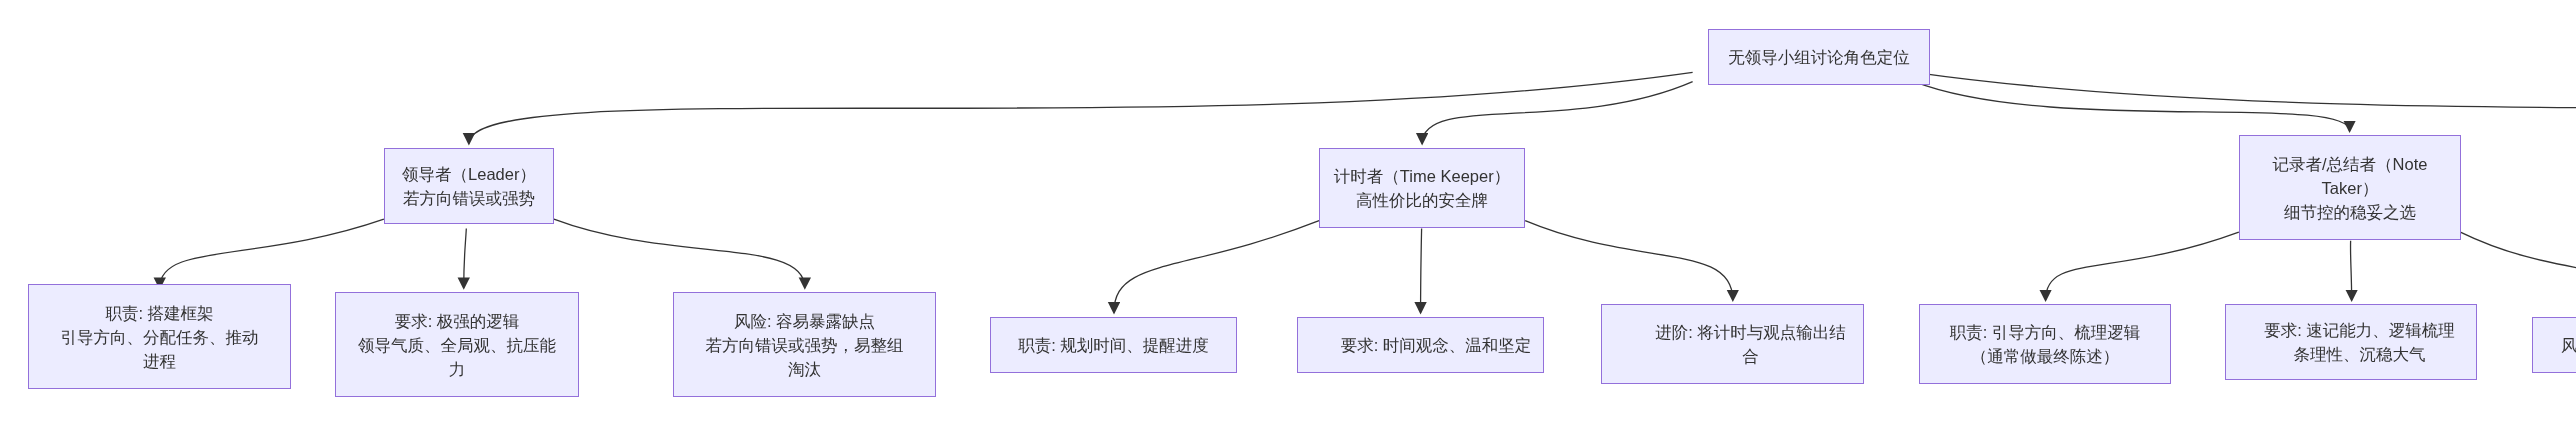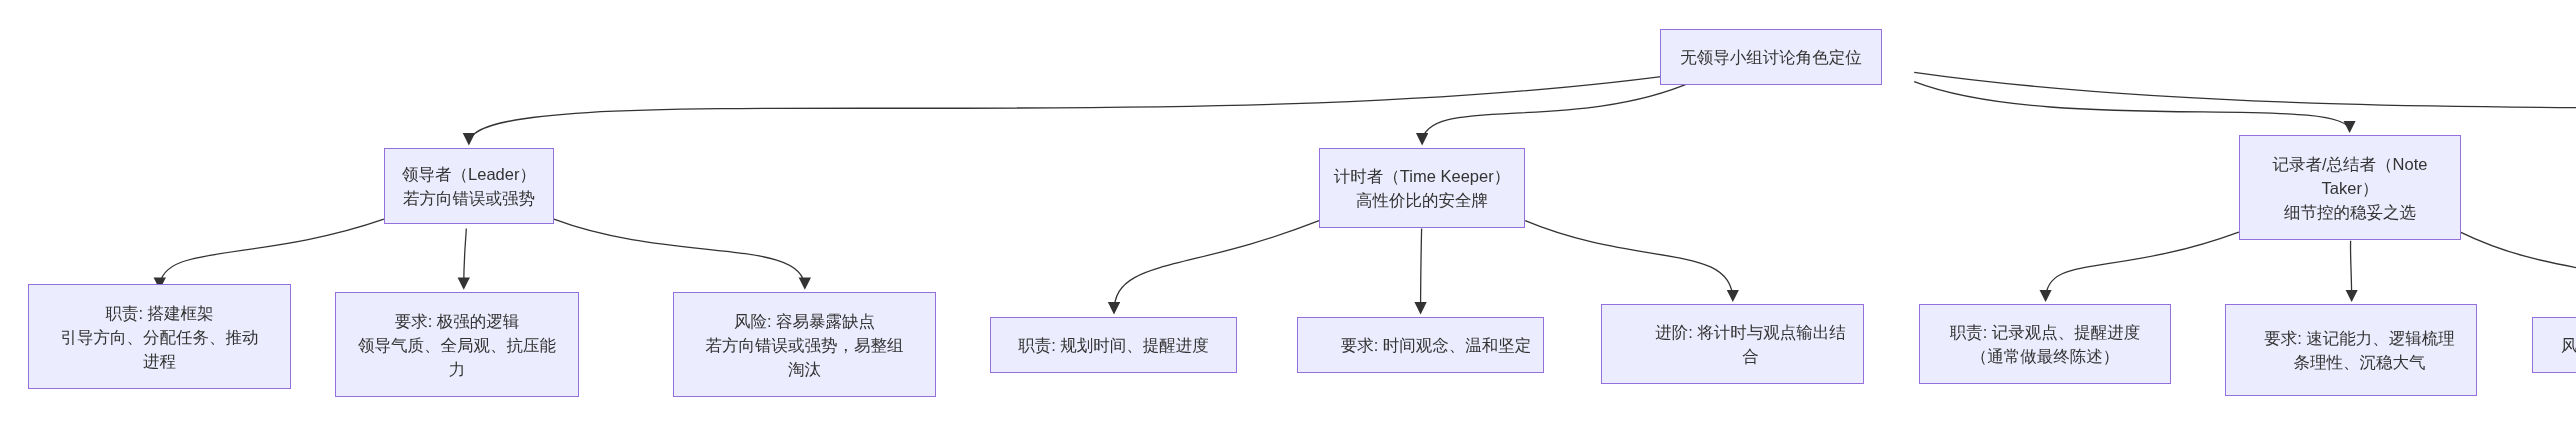--- a/index.html
+++ b/index.html
@@ -73,21 +73,21 @@
 
     <path class="edge" marker-end="url(#arrow)" d="M 4345 450 C 4100 540, 3970 490, 3970 582"></path>
     <path class="edge" marker-end="url(#arrow)" d="M 4562 467 C 4561 500, 4564 530, 4564 582"></path>
     <path class="edge" marker-end="url(#arrow)" d="M 4775 450 C 4980 550, 5140 500, 5140 606"></path>
 
     <path class="edge" marker-end="url(#arrow)" d="M 6115 428 C 5880 520, 5717 470, 5717 582"></path>
     <path class="edge" marker-end="url(#arrow)" d="M 6310 443 C 6310 490, 6310 530, 6310 582"></path>
     <path class="edge" marker-end="url(#arrow)" d="M 6505 428 C 6700 530, 6888 490, 6888 606"></path>
   </svg>
 
-  <div class="node" style="left:1660px; top:29px; width:222px; height:56px;">
+  <div class="node" style="left:1708px; top:29px; width:222px; height:56px;">
     <span class="line">无领导小组讨论角色定位</span>
   </div>
 
   <div class="node" style="left:384px; top:148px; width:170px; height:76px;">
     <span class="line">领导者（Leader）</span>
     <span class="line">若方向错误或强势</span>
   </div>
 
   <div class="node" style="left:1319px; top:148px; width:206px; height:80px;">
     <span class="line">计时者（Time Keeper）</span>
@@ -125,25 +125,25 @@
   <div class="node" style="left:1297px; top:317px; width:247px; height:56px;padding-left:31px;">
     <span class="line">要求: 时间观念、温和坚定</span>
   </div>
 
   <div class="node" style="left:1601px; top:304px; width:263px; height:80px;padding-left:36px;">
     <span class="line">进阶: 将计时与观点输出结</span>
     <span class="line">合</span>
   </div>
 
   <div class="node" style="left:1919px; top:304px; width:252px; height:80px;">
-    <span class="line">职责: 记录观点、提醒进度</span>
+    <span class="line">职责: 引导方向、梳理逻辑</span>
     <span class="line">（通常做最终陈述）</span>
   </div>
 
-  <div class="node" style="left:2225px; top:304px; width:252px; height:92px;padding-left:17px;">
+  <div class="node" style="left:2225px; top:304px; width:252px; height:76px;padding-left:17px;">
     <span class="line">要求: 速记能力、逻辑梳理</span>
     <span class="line">条理性、沉稳大气</span>
   </div>
 
   <div class="node" style="left:2532px; top:317px; width:232px; height:56px;">
     <span class="line">风险: 避免只记录不发言</span>
   </div>
 
 </div>
 

